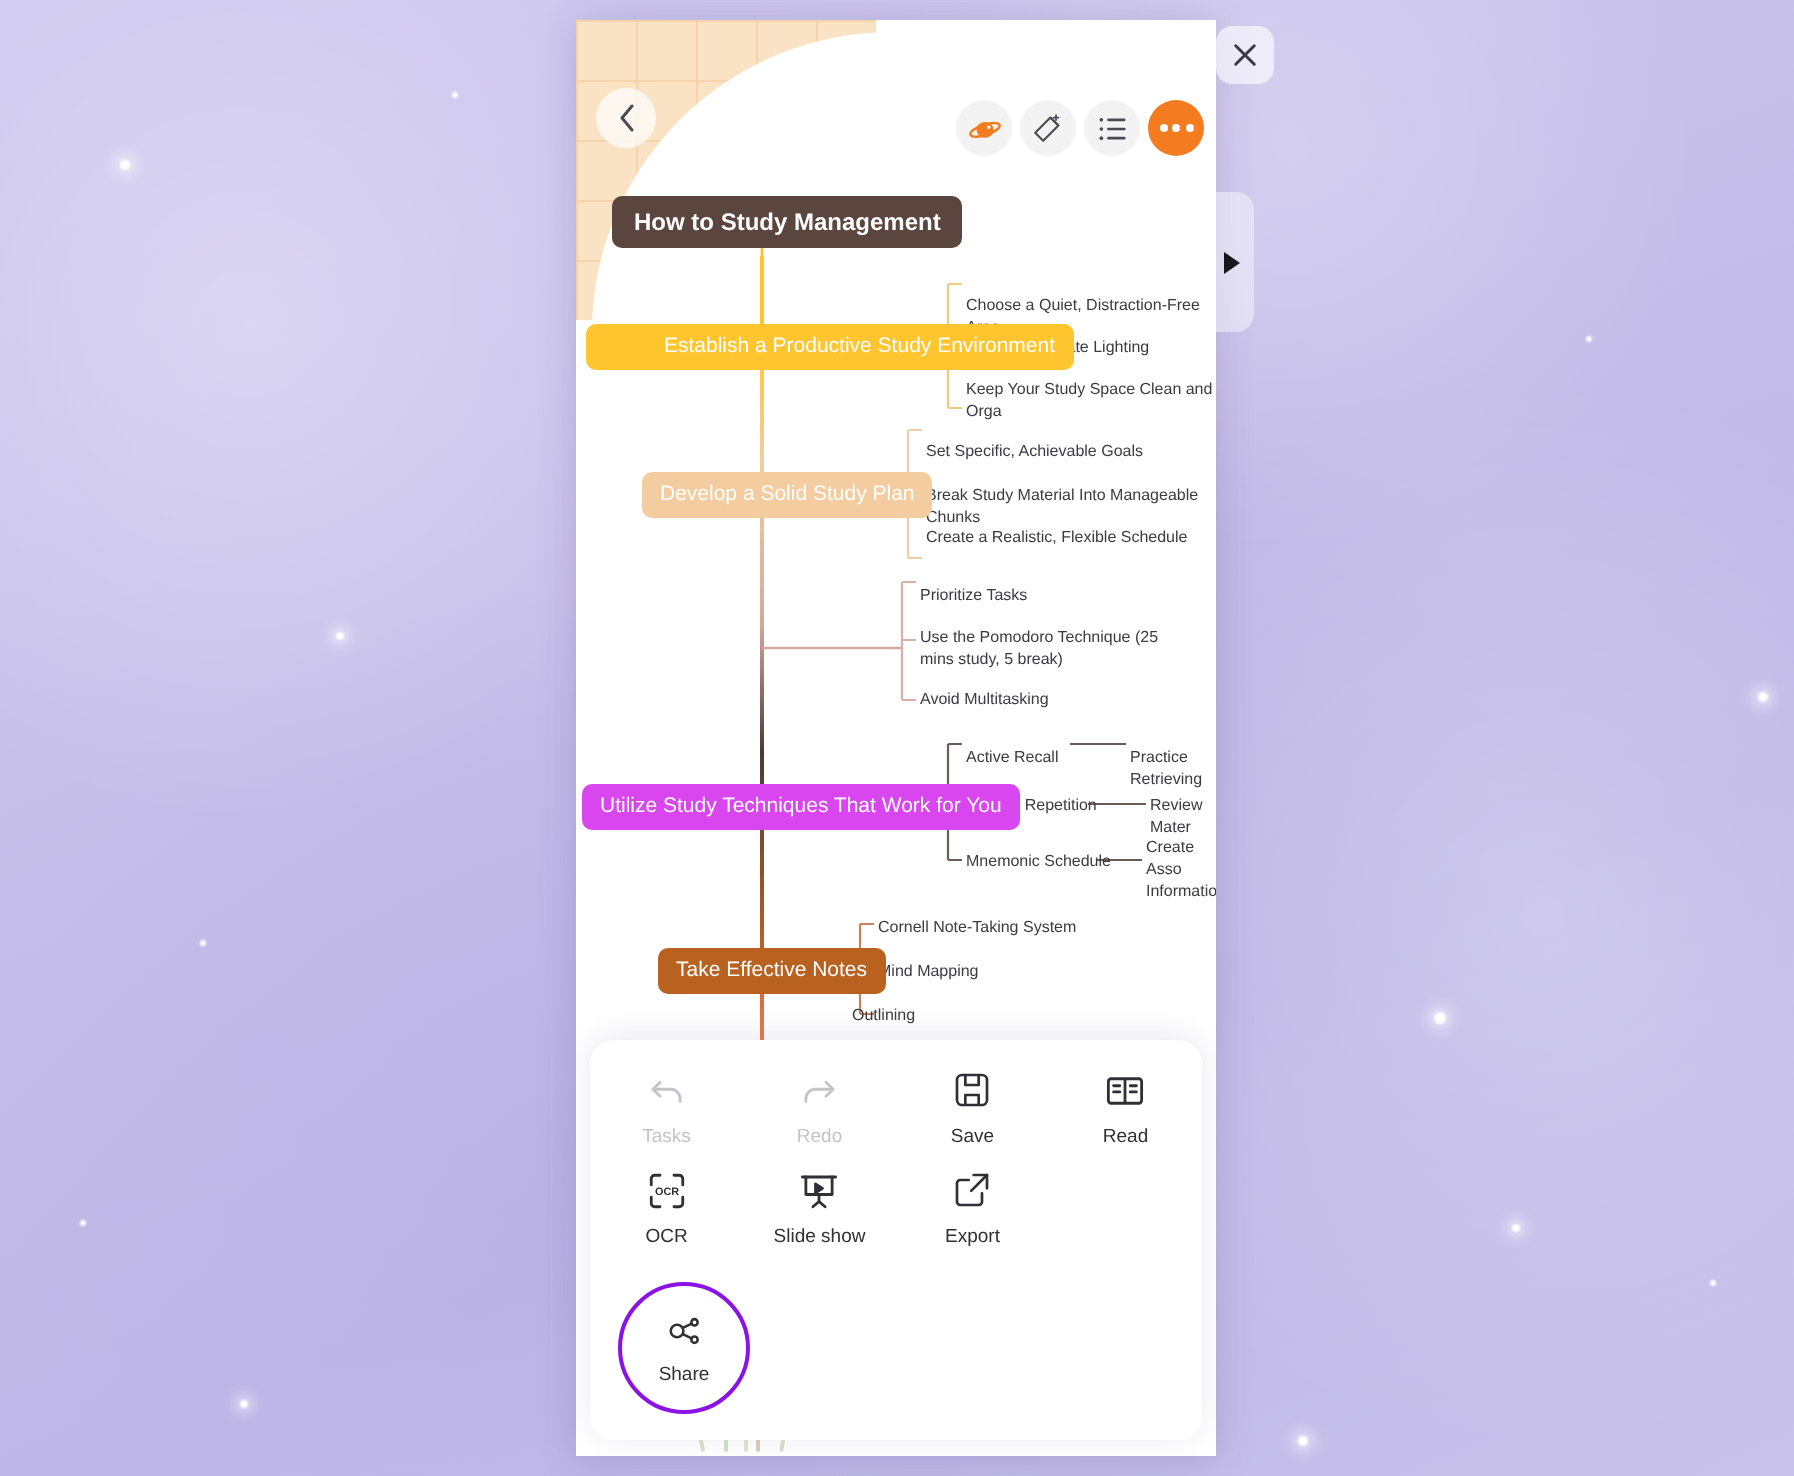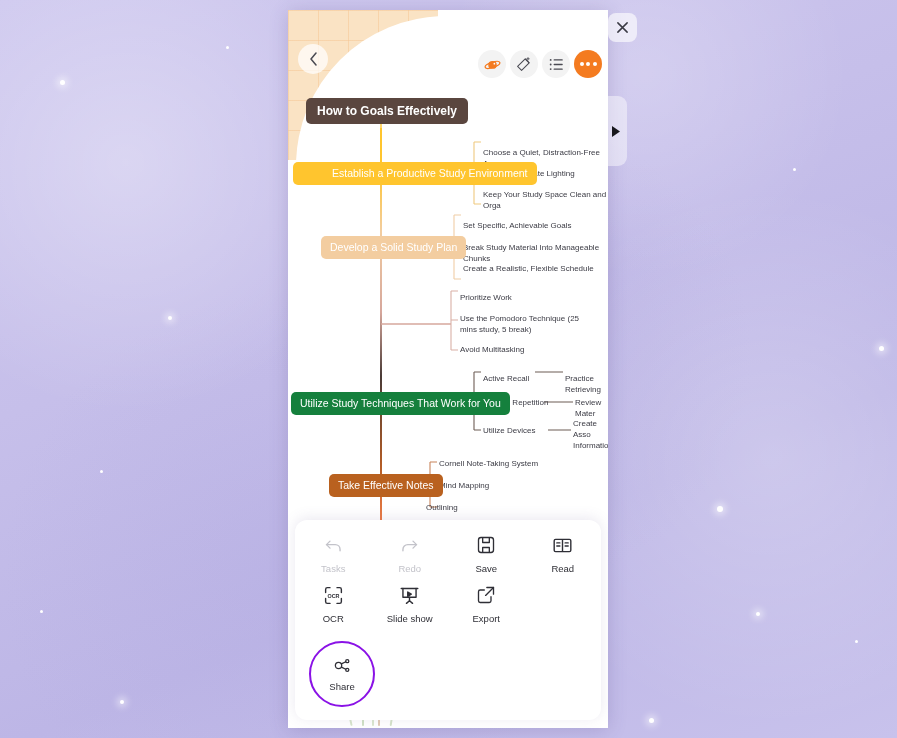--- a/index.html
+++ b/index.html
@@ -264,42 +264,42 @@
         <path d="M93 392 L186 392" stroke="#4a3b37" stroke-width="1.3" fill="none"></path>
         <path d="M186 362 L186 420" stroke="#6d5c55" stroke-width="1.1" fill="none"></path>
         <path d="M186 362 L193 362 M186 392 L193 392 M186 420 L193 420" stroke="#6d5c55" stroke-width="1.1" fill="none"></path>
         <path d="M247 362 L275 362 M256 392 L285 392 M260 420 L283 420" stroke="#6d5c55" stroke-width="1.1" fill="none"></path>
 
         <path d="M93 475 L142 475" stroke="#b25c26" stroke-width="1.3" fill="none"></path>
         <path d="M142 452 L142 497" stroke="#c8835a" stroke-width="1.1" fill="none"></path>
         <path d="M142 452 L149 452 M142 475 L149 475 M142 497 L149 497" stroke="#c8835a" stroke-width="1.1" fill="none"></path>
       </svg>
 
-      <div class="node" id="node-title">How to Goals Effectively</div>
+      <div class="node" id="node-title">How to Study Management</div>
 
       <div class="node" id="node-b1" style="background: rgb(255, 197, 46);">Establish a Productive Study Environment</div>
       <div class="leaf" style="left:195px; top:138px;">Choose a Quiet, Distraction-Free Area</div>
       <div class="leaf" style="left:195px; top:159px;">Ensure Adequate Lighting</div>
       <div class="leaf" style="left:195px; top:180px;">Keep Your Study Space Clean and Orga</div>
 
       <div class="node" id="node-b2" style="background: rgb(243, 205, 160);">Develop a Solid Study Plan</div>
       <div class="leaf" style="left:175px; top:211px;">Set Specific, Achievable Goals</div>
       <div class="leaf" style="left:175px; top:233px;">Break Study Material Into Manageable Chunks</div>
       <div class="leaf" style="left:175px; top:254px;">Create a Realistic, Flexible Schedule</div>
 
-      <div class="leaf" style="left:172px; top:283px;">Prioritize Work</div>
+      <div class="leaf" style="left:172px; top:283px;">Prioritize Tasks</div>
       <div class="leaf wrap" style="left:172px; top:304px;">Use the Pomodoro Technique (25 mins study, 5 break)</div>
       <div class="leaf" style="left:172px; top:335px;">Avoid Multitasking</div>
 
-      <div class="node" id="node-b4" style="background: #15803d; text-align: center;">Utilize Study Techniques That Work for You</div>
+      <div class="node" id="node-b4" style="background: #d946ef; text-align: center;">Utilize Study Techniques That Work for You</div>
       <div class="leaf" style="left:195px; top:364px;">Active Recall</div>
       <div class="leaf" style="left:277px; top:364px;">Practice Retrieving</div>
       <div class="leaf" style="left:195px; top:388px;">Spaced Repetition</div>
       <div class="leaf" style="left:287px; top:388px;">Review Mater</div>
-      <div class="leaf" style="left:195px; top:416px;">Utilize Devices</div>
+      <div class="leaf" style="left:195px; top:416px;">Mnemonic Schedule</div>
       <div class="leaf wrap" style="left:285px; top:409px; width:40px;">Create Asso Information</div>
 
       <div class="node" id="node-b5" style="background: rgb(185, 97, 31);">Take Effective Notes</div>
       <div class="leaf" style="left:151px; top:449px;">Cornell Note-Taking System</div>
       <div class="leaf" style="left:151px; top:471px;">Mind Mapping</div>
       <div class="leaf" style="left:138px; top:493px;">Outlining</div>
 
       <div class="grass" style="left:61px;  height:16px; background:#b7cfa0; transform:rotate(-12deg);"></div>
       <div class="grass" style="left:74px;  height:21px; background:#a9c995;"></div>
       <div class="grass" style="left:84px;  height:14px; background:#bdd3a8;"></div>

